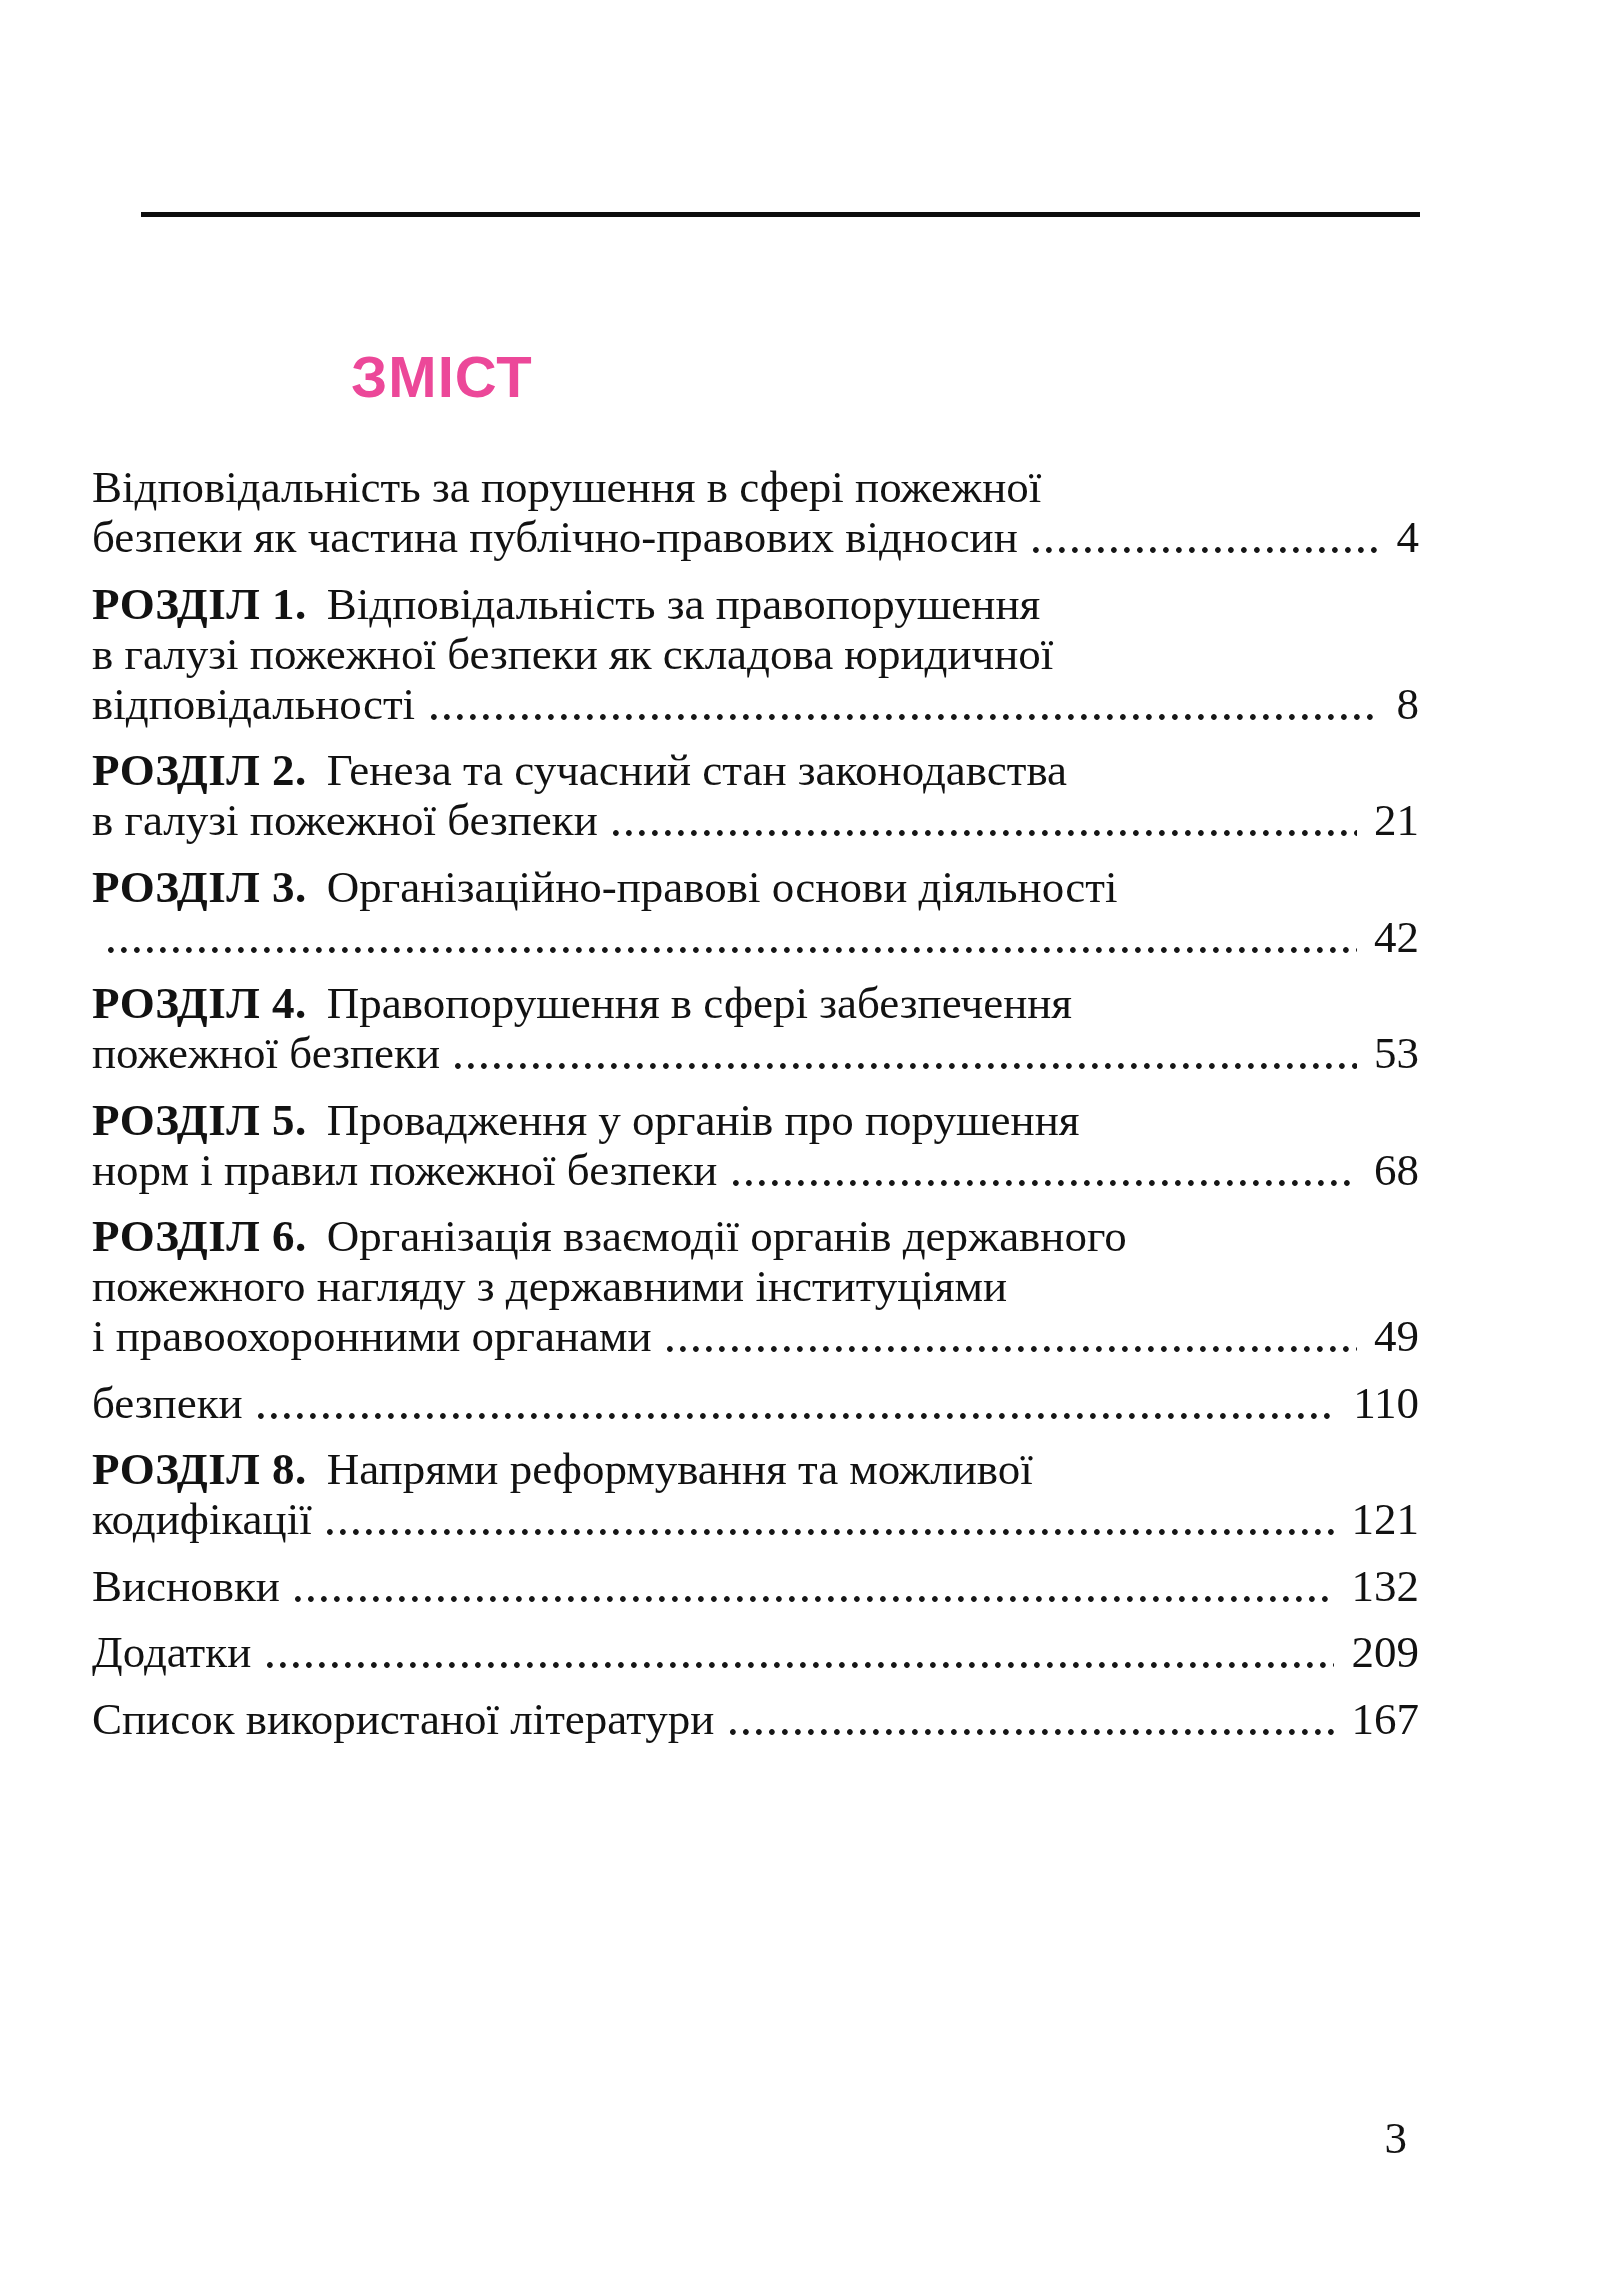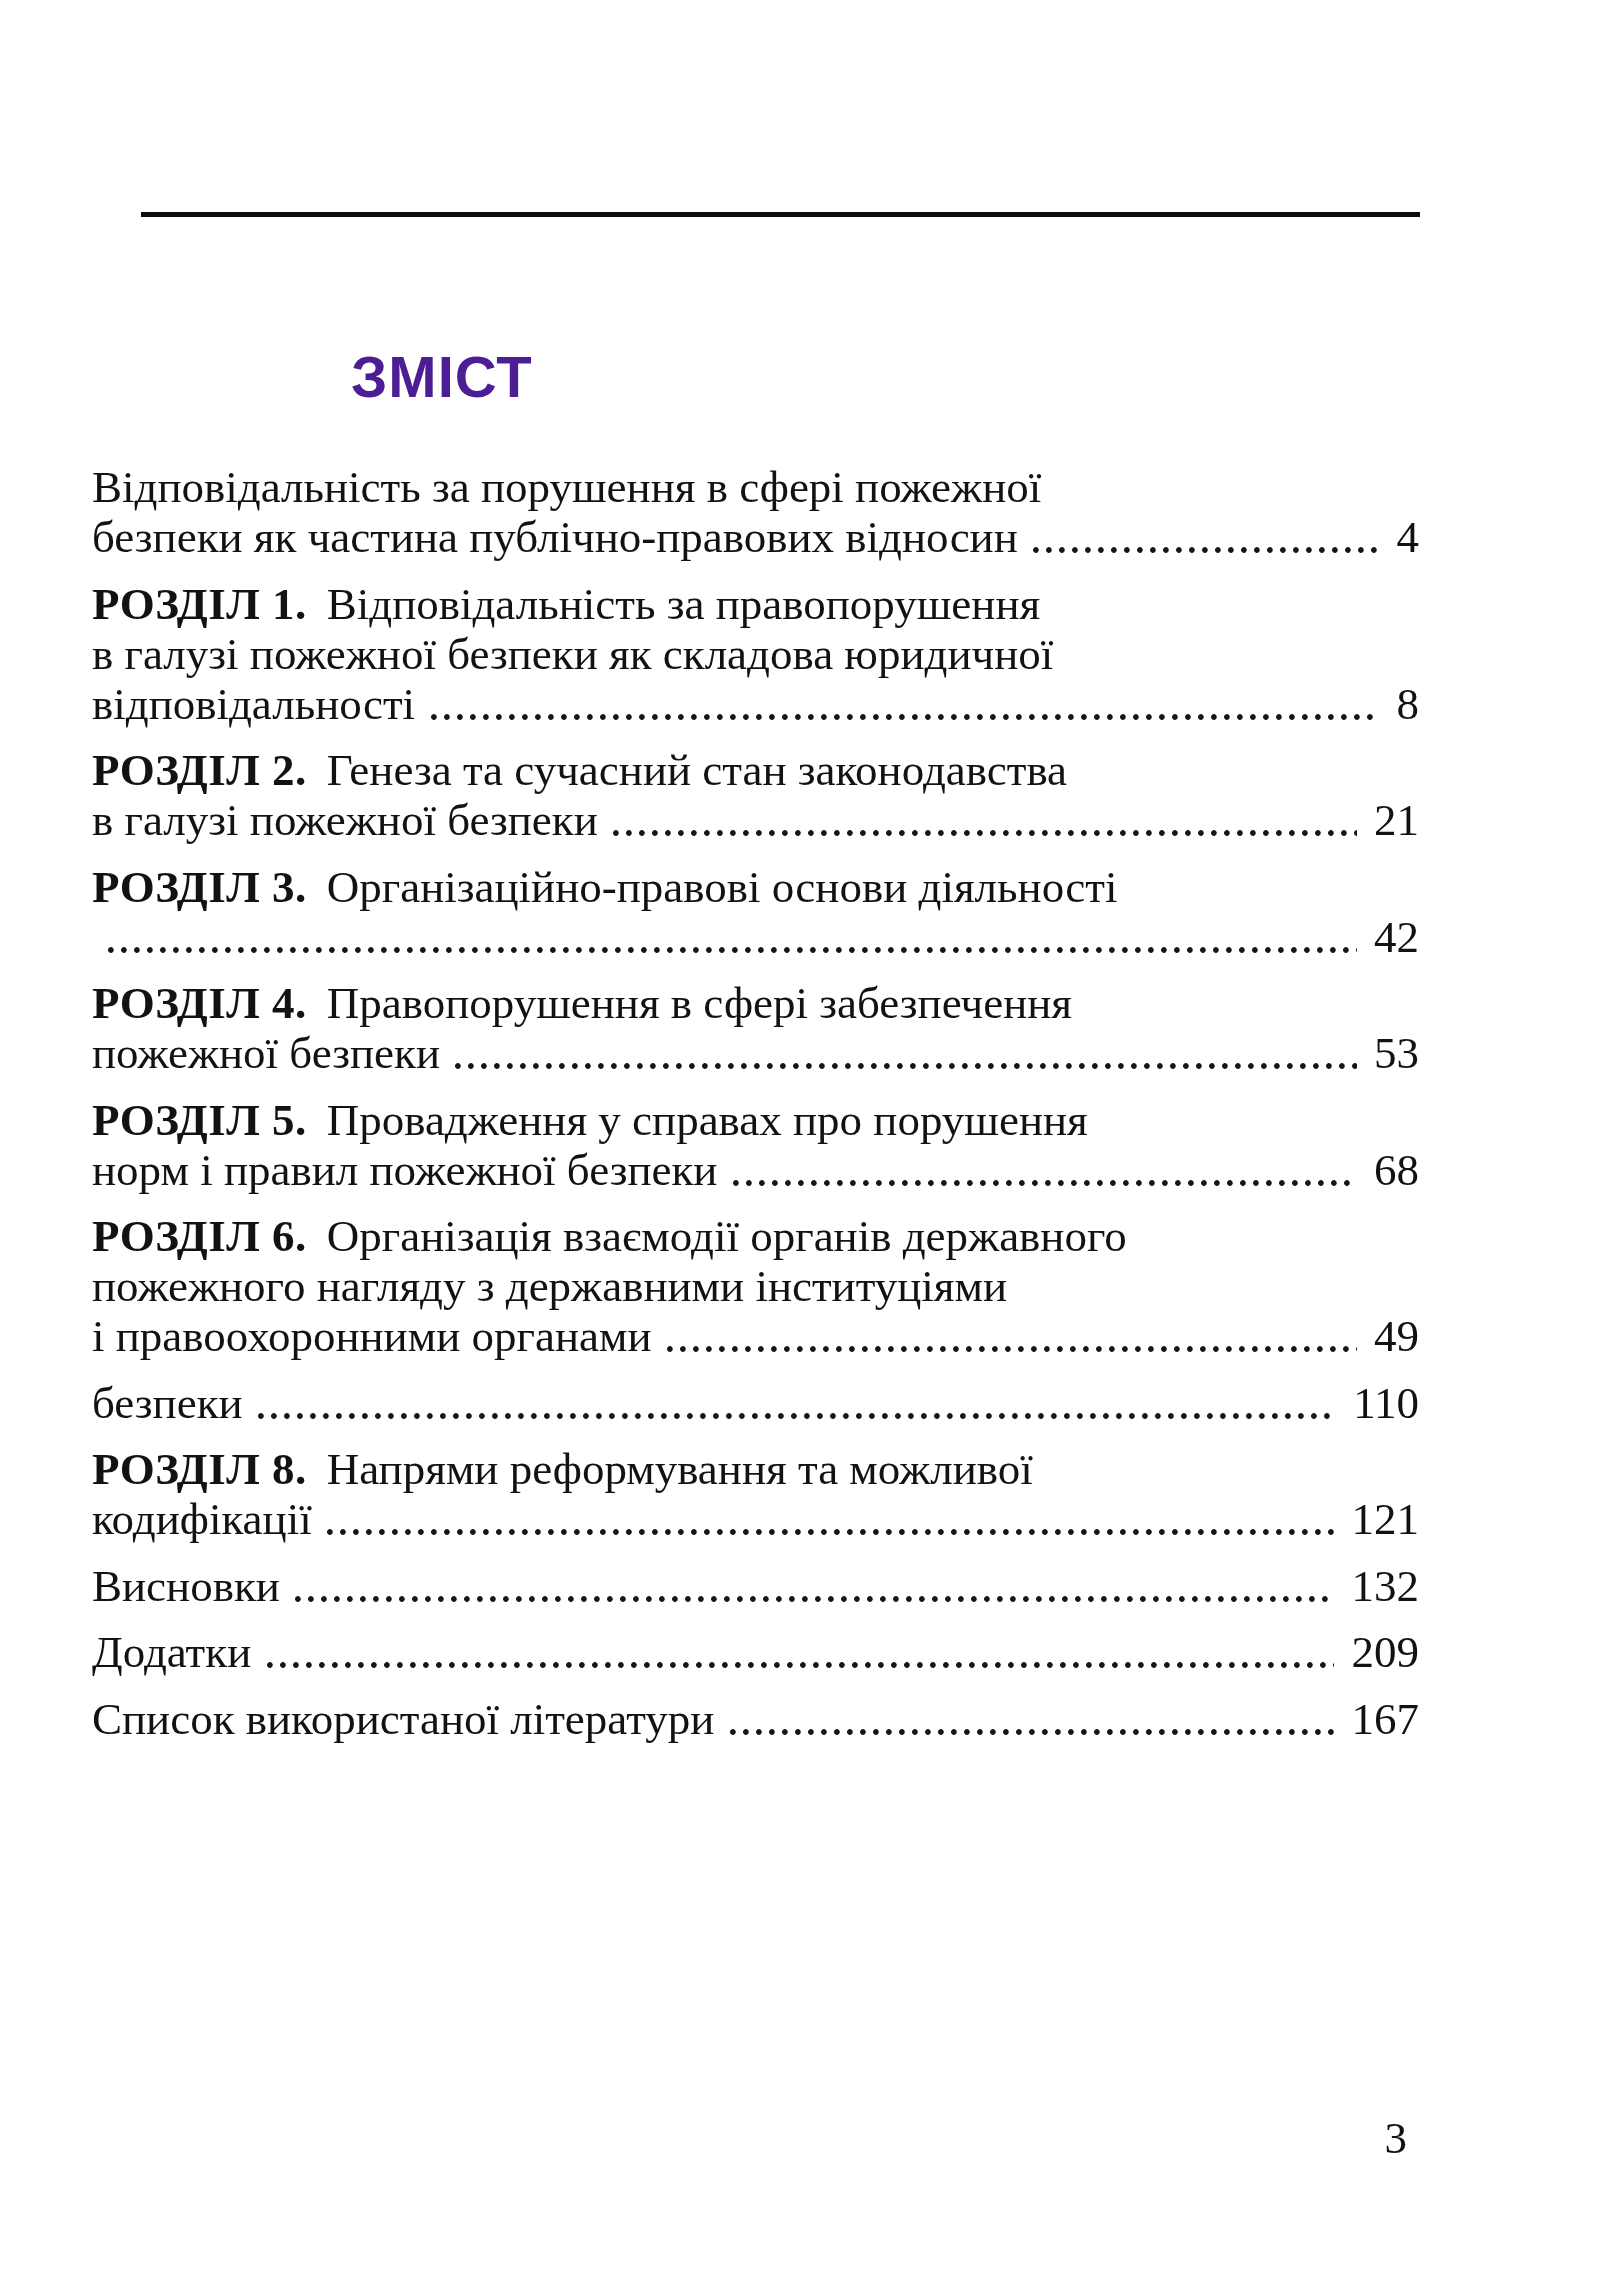--- a/index.html
+++ b/index.html
@@ -25,21 +25,21 @@
   }
   .toc-title {
     position: absolute;
     left: 351px;
     top: 345px;
     font-family: "Liberation Sans", sans-serif;
     font-weight: bold;
     font-size: 58px;
     line-height: 64px;
     letter-spacing: 1px;
-    color: #4c1d95;
+    color: #ec4899;
   }
   .toc-list {
     position: absolute;
     left: 92px;
     top: 462px;
     width: 1327px;
   }
   .entry {
     margin-bottom: 16.5px;
   }
@@ -126,21 +126,21 @@
     </div>
     <div class="entry">
       <div class="line"><span class="prefix">РОЗДІЛ 4.</span><span class="text">Правопорушення в сфері забезпечення</span></div>
       <div class="line last">
         <span class="text">пожежної безпеки</span>
         <span class="leader"></span>
         <span class="pagenum">53</span>
       </div>
     </div>
     <div class="entry">
-      <div class="line"><span class="prefix">РОЗДІЛ 5.</span><span class="text">Провадження у справах про порушення</span></div>
+      <div class="line"><span class="prefix">РОЗДІЛ 5.</span><span class="text">Провадження у органів про порушення</span></div>
       <div class="line last">
         <span class="text">норм і правил пожежної безпеки</span>
         <span class="leader"></span>
         <span class="pagenum">68</span>
       </div>
     </div>
     <div class="entry">
       <div class="line"><span class="prefix">РОЗДІЛ 6.</span><span class="text">Організація взаємодії органів державного</span></div>
       <div class="line"><span class="text">пожежного нагляду з державними інституціями</span></div>
       <div class="line last">

